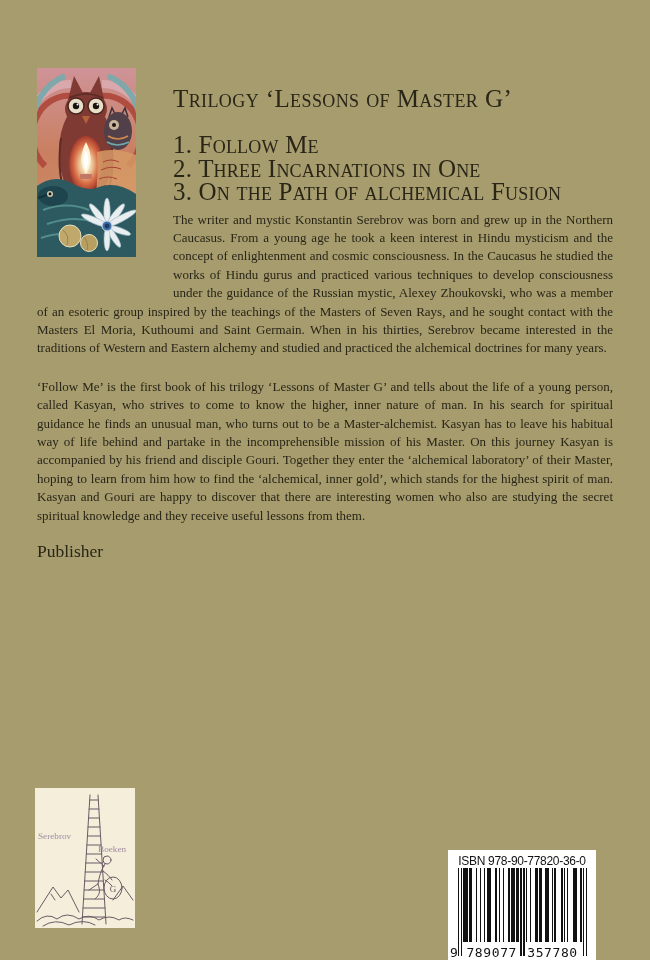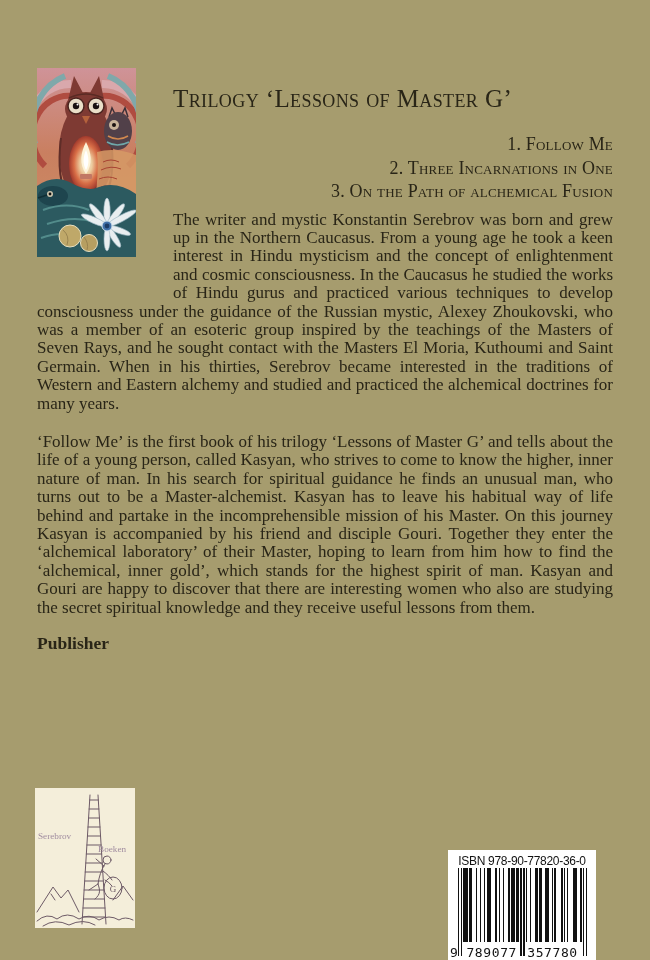--- a/index.html
+++ b/index.html
@@ -12,28 +12,28 @@
   .content{padding:68px 37px 0 37px;}
   .owl-art{
     float:left;width:99px;height:189px;margin:0 37px 30px 0;display:block;
   }
   .page-title{
     margin:16px;font-size:25px;line-height:30px;font-weight:500;
     font-variant:small-caps;letter-spacing:0.4px;
   }
   .book-list{
     list-style:none;margin:19px 0 0 0;padding:0;
-    font-variant:small-caps;font-size:18px;line-height:23.5px;letter-spacing:0.2px;text-align:right;
+    font-variant:small-caps;font-size:25px;line-height:23.5px;letter-spacing:0.2px;
   }
   .para{
     margin:7px 0 0 0;text-align:justify;
-    font-size:17px;line-height:18.4px;
+    font-size:13px;line-height:18.4px;
   }
   .para.synopsis{margin-top:20px;}
-  .publisher{margin:16px 0 15px 0;font-size:17.5px;font-weight:bold;}
+  .publisher{margin:16px 0 15px 0;font-size:17.5px;}
   .logo-card{
     position:absolute;left:35px;top:788px;width:100px;height:140px;
     background:var(--logo_card,#f4eeda);
   }
   .logo-card svg{display:block;width:100px;height:140px;}
   .barcode-card{
     position:absolute;left:448px;top:850px;width:148px;height:114px;
     background:var(--barcode_card,#ffffff);
   }
   .isbn-label{

